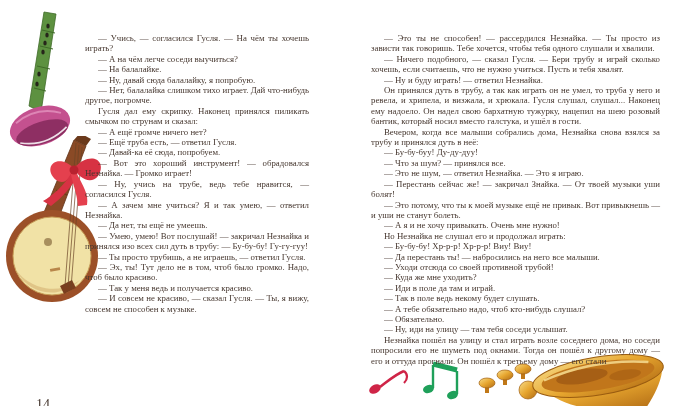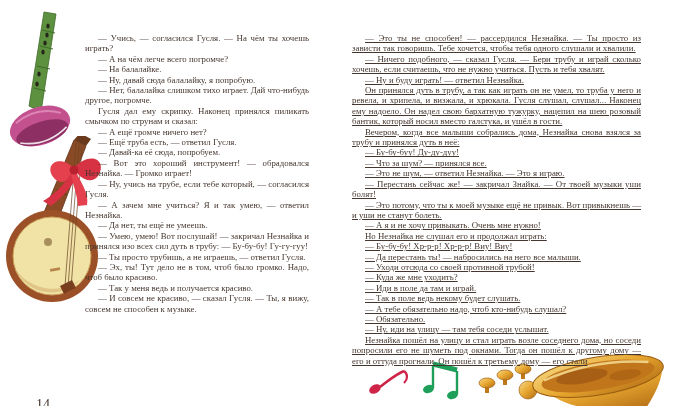--- a/index.html
+++ b/index.html
@@ -3,21 +3,21 @@
 <meta charset="utf-8">
 <style>
   html,body{margin:0;padding:0;background:#ffffff;}
   .spread{
     position:relative;width:674px;height:406px;background:#ffffff;
     overflow:hidden;font-family:"Liberation Serif", serif;color:#45362e;
   }
   .page-text{position:absolute;text-align:justify;font-size:8.8px;line-height:10.4px;}
   .page-text p{margin:0;text-indent:13px;}
   .left-col{left:85px;top:33px;width:224px;}
-  .right-col{left:352px;top:33px;width:289px;text-decoration:underline;}
+  .right-col{left:371px;top:33px;width:289px;}
   .pageno{position:absolute;left:36px;top:357px;font-size:14px;color:#45362e;margin-top:40px;}
   .illus{position:absolute;}
 </style>
 </head>
 <body>
 
 <div class="spread">
 
   <svg class="illus" style="left:6px;top:0;width:80px;height:152px" viewBox="0 0 80 152">
     <polygon points="38,12 50,14 35,112 23,106" fill="#5d9140" stroke="#3f6b28" stroke-width="0.8"></polygon>
@@ -96,30 +96,30 @@
       <ellipse cx="128" cy="44" rx="66" ry="19" fill="url(#gold)" stroke="#9a5c10" stroke-width="1"></ellipse>
       <ellipse cx="128" cy="44" rx="57" ry="14" fill="#c1761b"></ellipse>
       <ellipse cx="112" cy="42" rx="26" ry="7" fill="#8f4d10" opacity="0.55"></ellipse>
       <ellipse cx="155" cy="47" rx="16" ry="5" fill="#a35c12" opacity="0.6"></ellipse>
       <path d="M74,40 Q126,26 180,38" stroke="#f9e49a" stroke-width="2.4" fill="none" opacity="0.8"></path>
     </g>
   </svg>
 
   <div class="page-text left-col">
     <p>— Учись, — согласился Гусля. — На чём ты хочешь играть?</p>
-    <p>— А на чём легче всего погромче?</p>
+    <p>— А на чём легче соседи выучиться?</p>
     <p>— На балалайке.</p>
     <p>— Ну, давай сюда балалайку, я попробую.</p>
     <p>— Нет, балалайка слишком тихо играет. Дай что-нибудь другое, погромче.</p>
     <p>Гусля дал ему скрипку. Наконец принялся пиликать смычком по струнам и сказал:</p>
     <p>— А ещё громче ничего нет?</p>
     <p>— Ещё труба есть, — ответил Гусля.</p>
     <p>— Давай-ка её сюда, попробуем.</p>
     <p>— Вот это хороший инструмент! — обрадовался Незнайка. — Громко играет!</p>
-    <p>— Ну, учись на трубе, если тебе который, — согласился Гусля.</p>
+    <p>— Ну, учись на трубе, ведь тебе нравится, — согласился Гусля.</p>
     <p>— А зачем мне учиться? Я и так умею, — ответил Незнайка.</p>
     <p>— Да нет, ты ещё не умеешь.</p>
     <p>— Умею, умею! Вот послушай! — закричал Незнайка и принялся изо всех сил дуть в трубу: — Бу-бу-бу! Гу-гу-гуу!</p>
     <p>— Ты просто трубишь, а не играешь, — ответил Гусля.</p>
     <p>— Эх, ты! Тут дело не в том, чтоб было громко. Надо, чтоб было красиво.</p>
     <p>— Так у меня ведь и получается красиво.</p>
     <p>— И совсем не красиво, — сказал Гусля. — Ты, я вижу, совсем не способен к музыке.</p>
   </div>
 
   <div class="page-text right-col">

